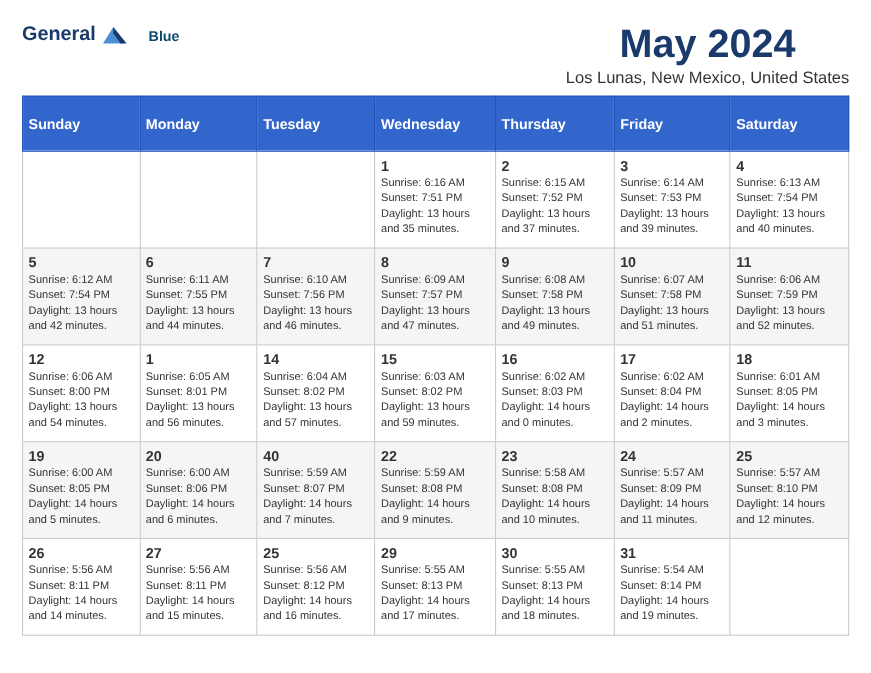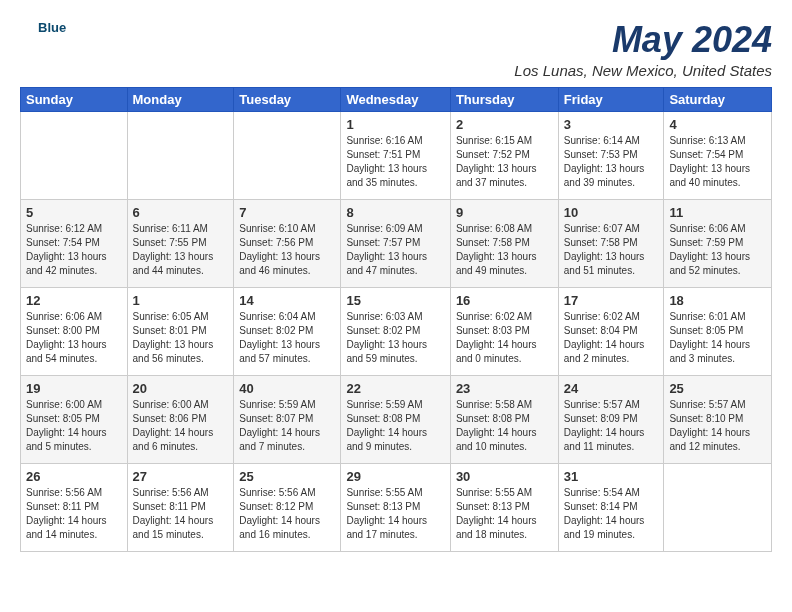--- a/index.html
+++ b/index.html
@@ -24,22 +24,21 @@
     .logo {
       display: flex;
       align-items: center;
     }
     .logo-icon {
       width: 28px;
       height: 24px;
       margin-left: 2px;
     }
     .title-area {
-      text-align: right;
-      font-style: italic;
+      text-align: center;
     }
     .month-title {
       font-size: 36px;
       font-weight: bold;
       color: #1a3a6b;
       line-height: 1.1;
     }
     .location {
       font-size: 15px;
       color: #333;
@@ -48,21 +47,21 @@
     .calendar {
       width: 100%;
       border-collapse: collapse;
       border: 1px solid #ccc;
     }
     .calendar thead tr th {
       background-color: #3366cc;
       color: #fff;
       font-size: 13px;
       font-weight: bold;
-      padding: 4px 5px;
+      padding: 17px 5px;
       text-align: left;
       border: 1px solid #2255bb;
     }
     .calendar tbody tr td {
       vertical-align: top;
       padding: 5px 5px;
       border: 1px solid #ccc;
       background: #fff;
       width: 113px;
       min-height: 80px;
@@ -88,20 +87,26 @@
     }
   </style>
 </head>
 <body>
 
 <div class="page">
   <div class="header">
     <div class="logo">
       <div>
         <div style="display:flex;align-items:center;">
+          <div style="font-size:18px;font-weight:bold;color:#1a3a6b;line-height:1.1;">
+            <span style="color:#1a3a6b;">General</span><svg class="logo-icon" viewBox="0 0 30 24" style="display:inline-block;vertical-align:middle;margin-left:2px;">
+                <polygon points="5,20 15,4 25,20" fill="#4a90d9"></polygon>
+                <polygon points="15,4 28,20 22,20 15,10" fill="#1a3a6b"></polygon>
+              </svg>
+          </div>
           <div style="font-size:13px;font-weight:bold;color:#0c4a6e;margin-left:18px;">Blue</div>
         </div>
       </div>
     </div>
     <div class="title-area">
       <div class="month-title">May 2024</div>
       <div class="location">Los Lunas, New Mexico, United States</div>
     </div>
   </div>
 

